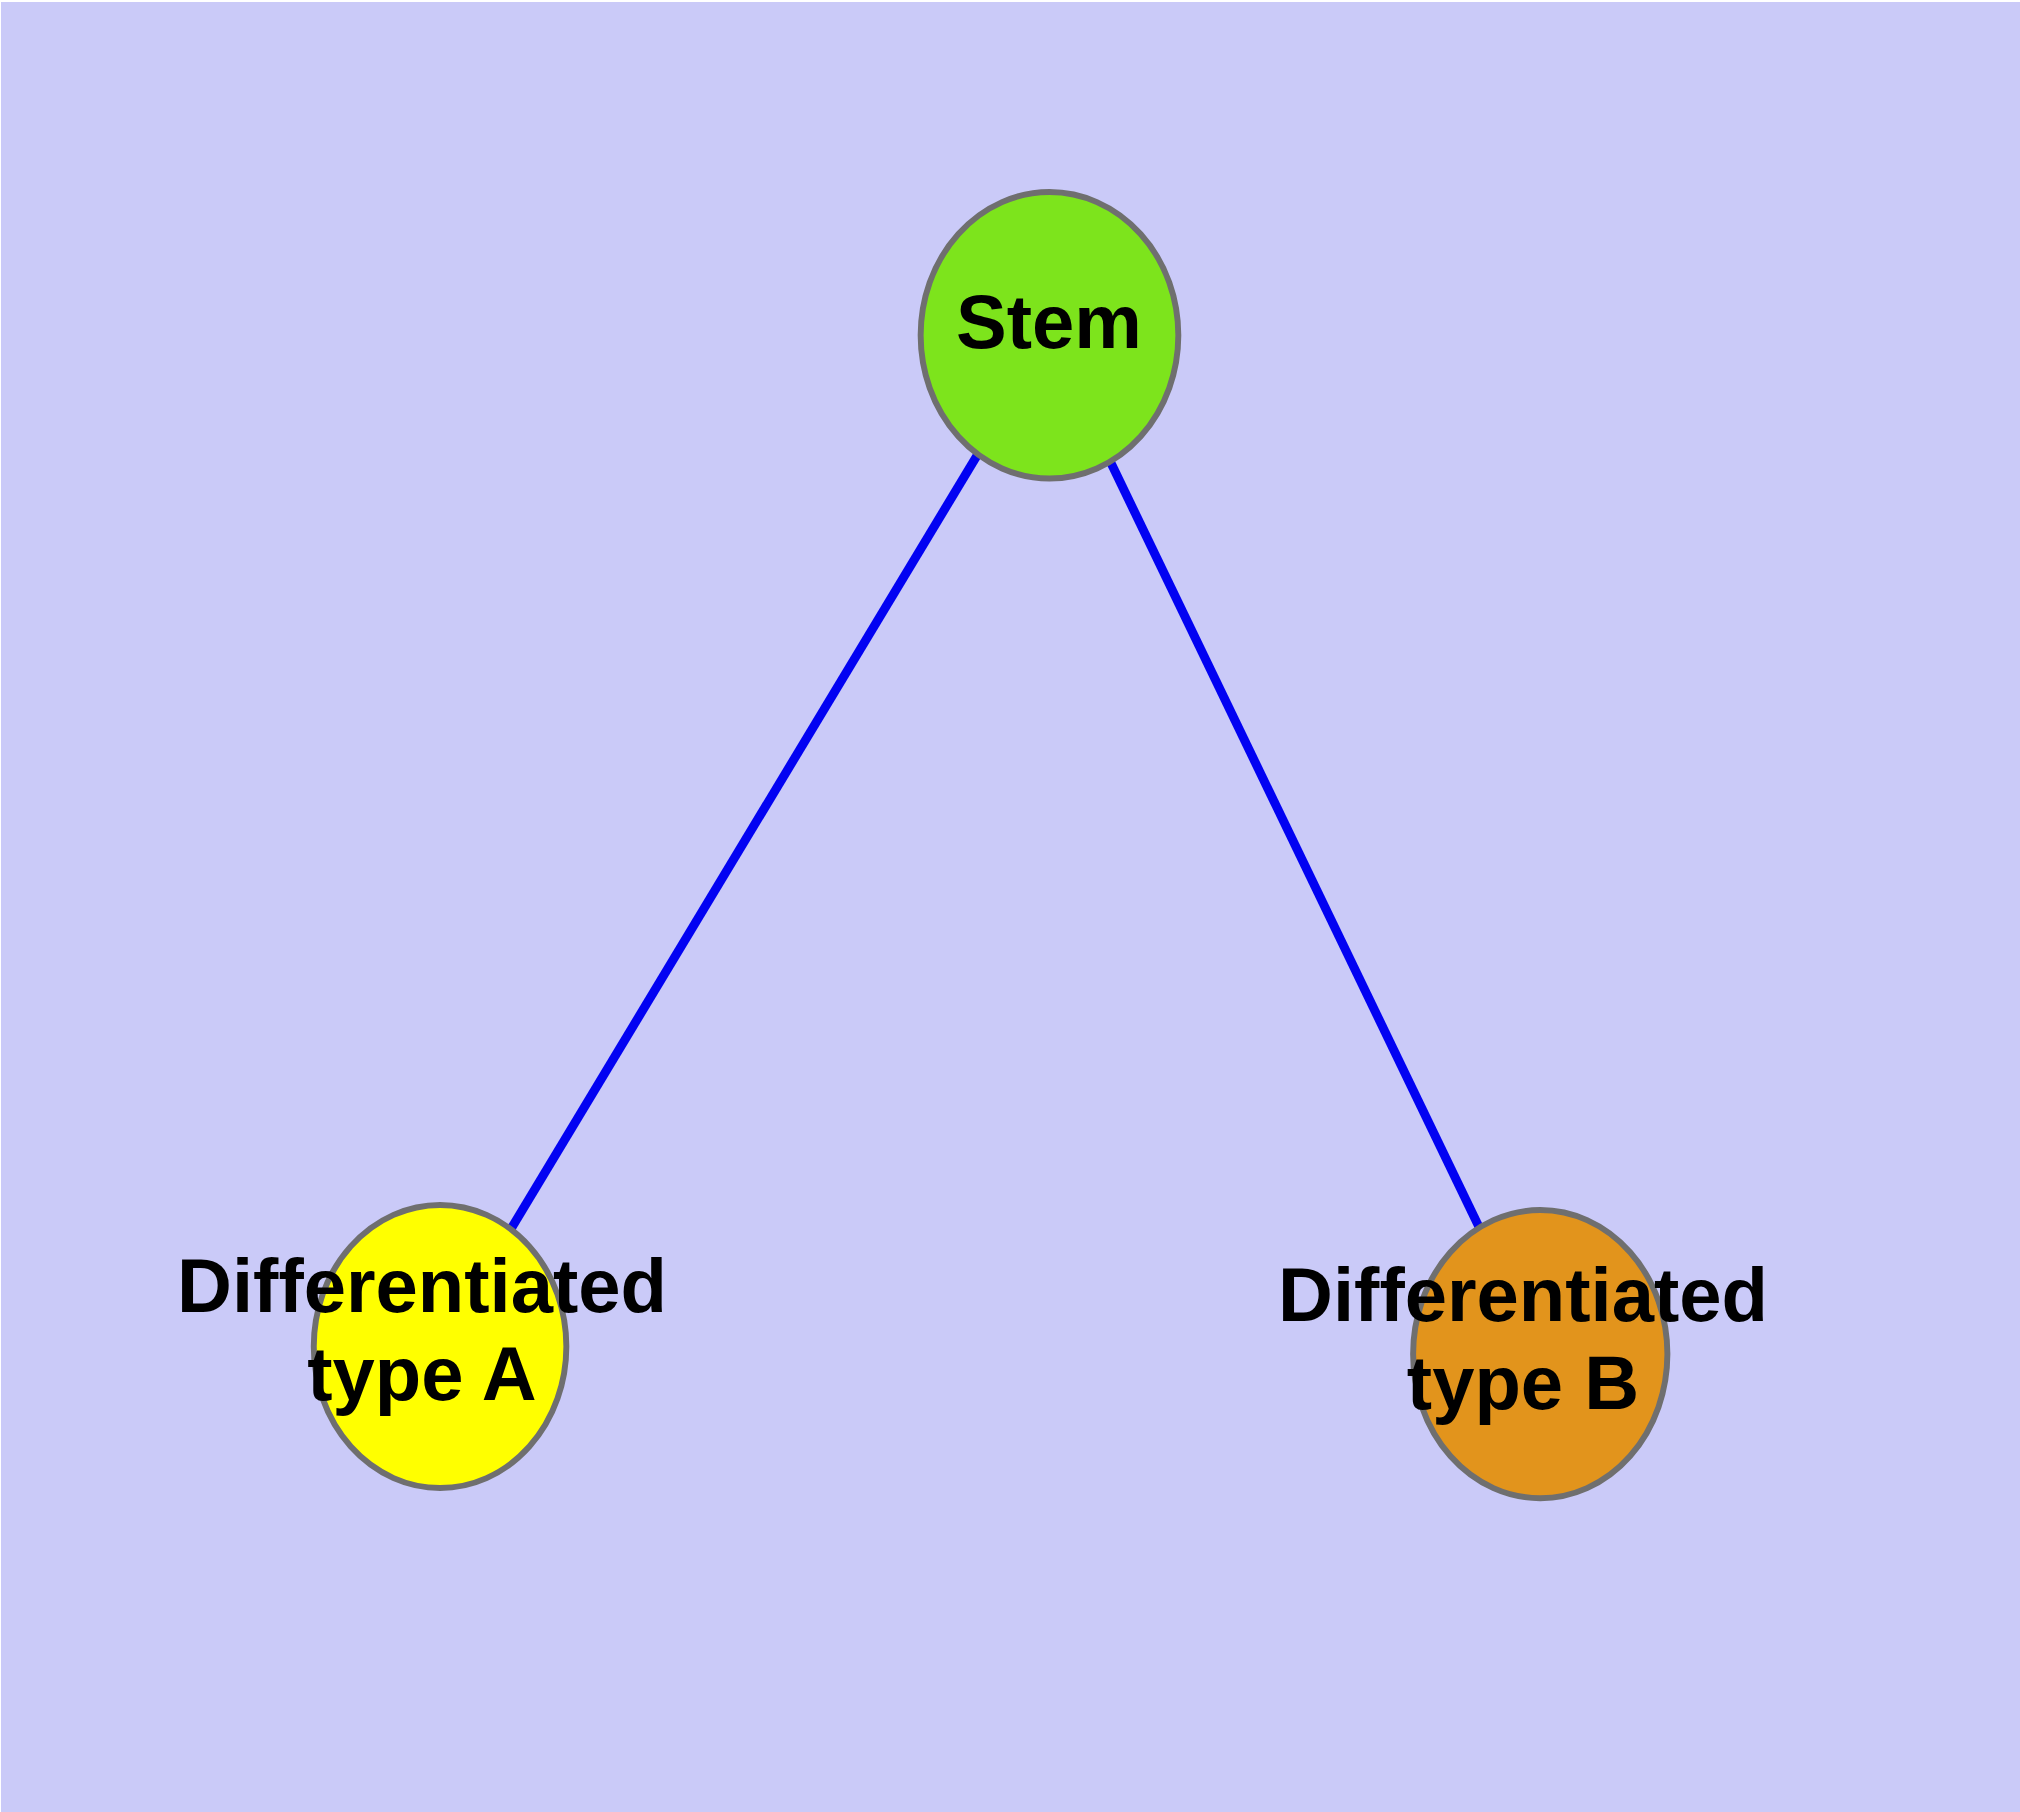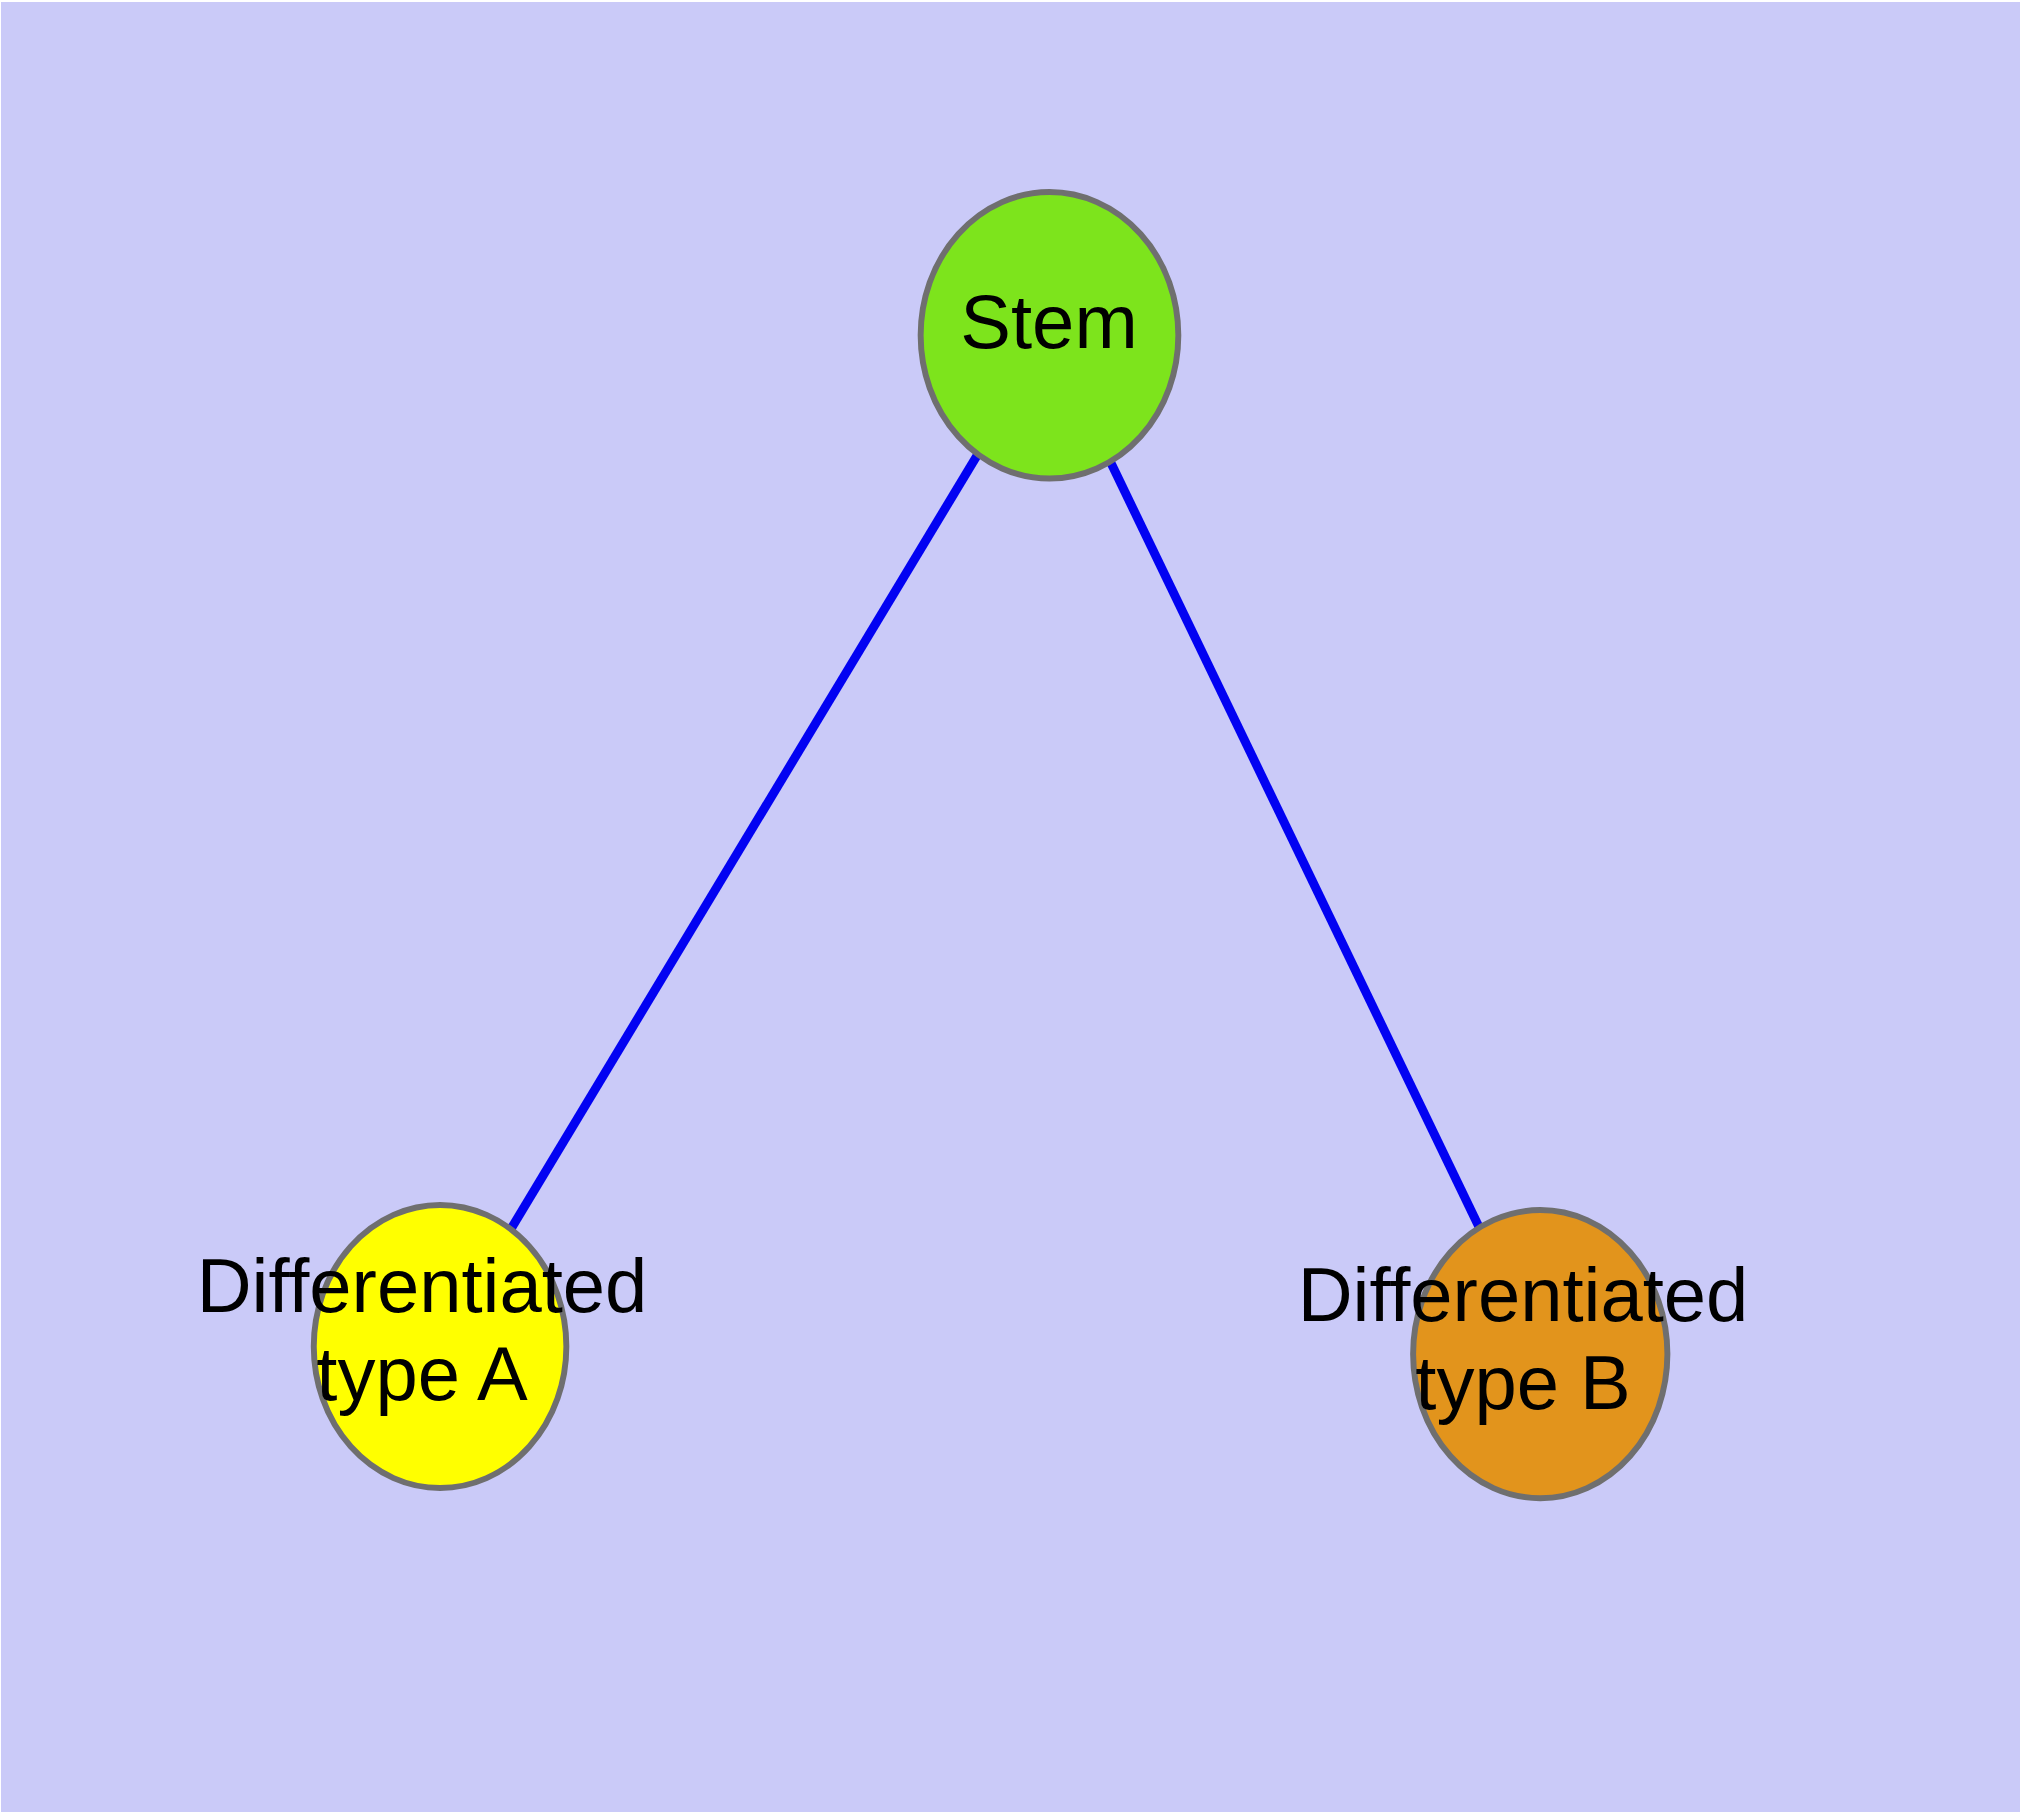--- a/index.html
+++ b/index.html
@@ -20,21 +20,21 @@
   .graph-svg {
     position: absolute;
     left: 0;
     top: 0;
     width: 100%;
     height: 100%;
   }
   .node-label {
     position: absolute;
     transform: translate(-50%, -50%);
-    font-weight: normal;
+    font-weight: bold;
     font-size: 76px;
     line-height: 88px;
     color: #000000;
     text-align: center;
     white-space: pre-line;
     letter-spacing: 0px;
   }
   .label-stem   { left: 1048px; top: 320px;  }
   .label-type-a { left: 421px;  top: 1328px; }
   .label-type-b { left: 1522px; top: 1337px; }

